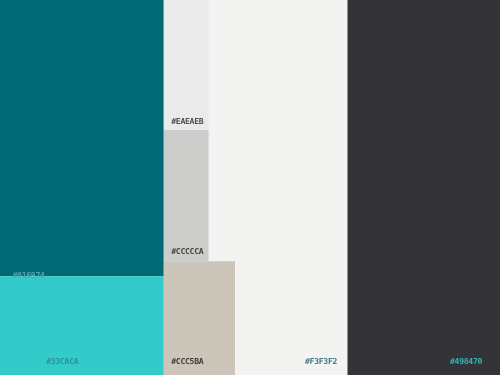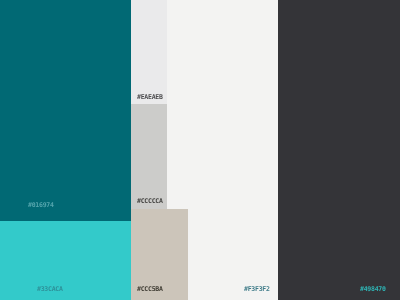--- a/index.html
+++ b/index.html
@@ -16,21 +16,21 @@
   
   #sw-teal      {left:0px;   top:0px;   width:131px; height:221px;}
   #sw-cyan      {left:0px;   top:221px; width:131px; height:79px;}
   #sw-lightgray {left:131px; top:0px;   width:36px;  height:104px;}
   #sw-gray      {left:131px; top:104px; width:36px;  height:105px;}
   #sw-offwhite  {left:167px; top:0px;   width:111px; height:300px;}
   #sw-beige     {left:131px; top:209px; width:57px;  height:91px;}
   #sw-dark      {left:278px; top:0px;   width:122px; height:300px;}
 
   
-  #lb-teal      {left:9.5px;   top:202px;margin-left:18px;}
+  #lb-teal      {left:9.5px;   top:217px;}
   #lb-cyan      {left:9px;     top:286px;margin-left:28px;}
   #lb-lightgray {left:136.5px; top:94px;}
   #lb-gray      {left:136.5px; top:198px;}
   #lb-offwhite  {left:244px;   top:286px;}
   #lb-beige     {left:136.5px; top:286px;}
   #lb-dark      {left:359.5px; top:286px;}
 </style>
 </head>
 <body style="background: rgb(243, 243, 242); width: 400px; height: 300px;">
 

